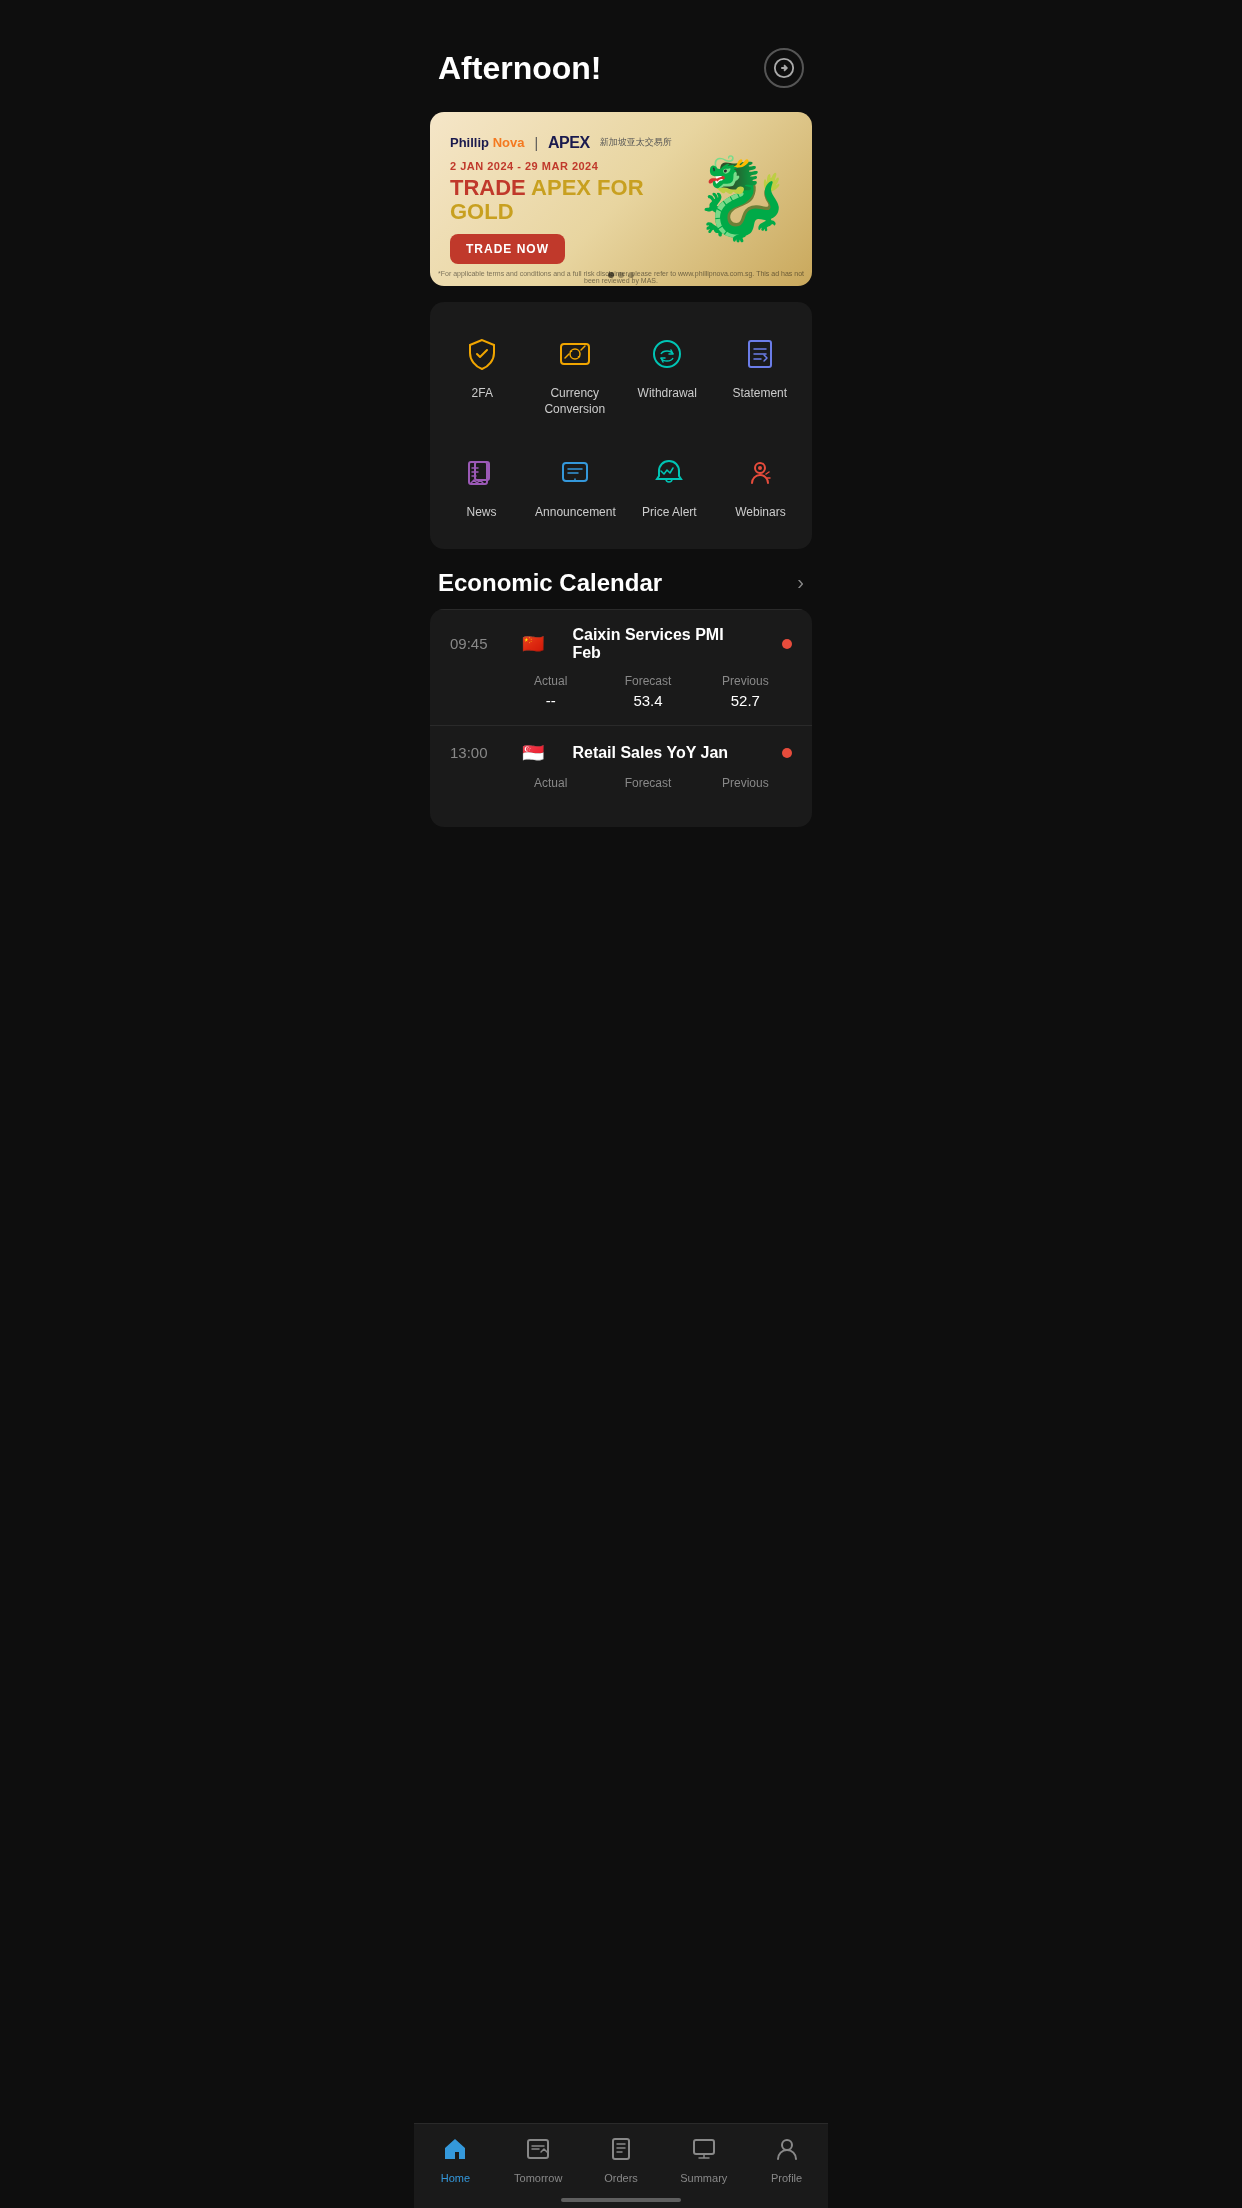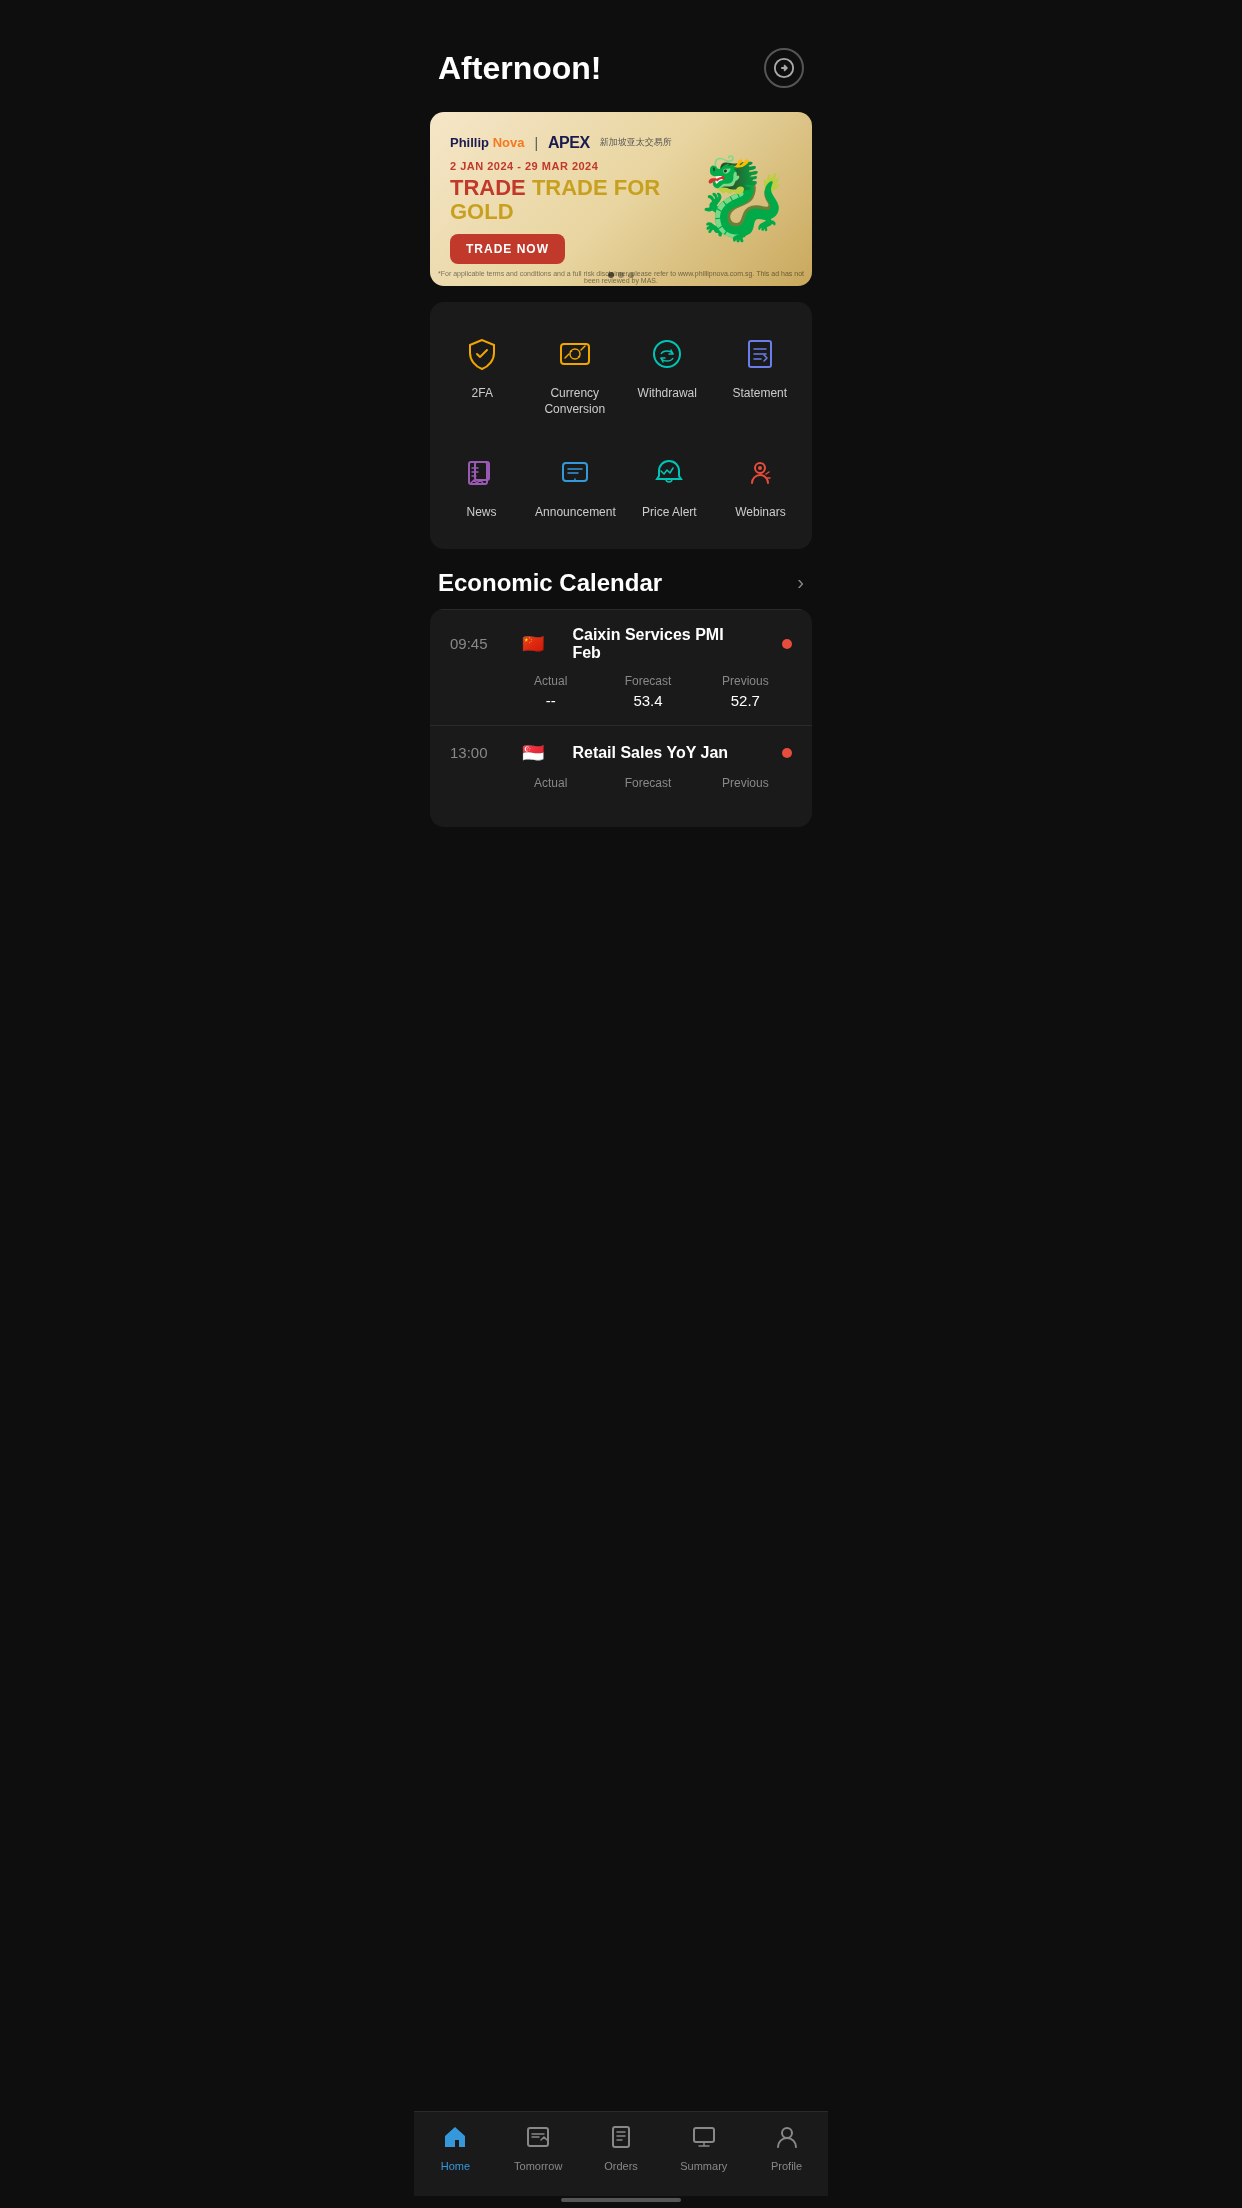--- a/index.html
+++ b/index.html
@@ -313,21 +313,21 @@
     .event-data-value {
       font-size: 15px;
       color: #ffffff;
       text-align: center;
       font-weight: 500;
     }
 
     
     .bottom-nav {
       position: fixed;
-      bottom: 12px;
+      bottom: 0;
       left: 50%;
       transform: translateX(-50%);
       width: 414px;
       background: #1a1a1a;
       display: grid;
       grid-template-columns: repeat(5, 1fr);
       padding: 8px 0 20px;
       border-top: 1px solid #2a2a2a;
     }
 
@@ -382,21 +382,21 @@
 <div class="banner-container">
   <div class="banner-inner">
     <div class="banner-logos">
       <span style="font-size:13px;font-weight:800;color:#1a1a4e;">Phillip <span style="color:#f47920;font-weight:900;">Nova</span></span>
       <span style="color:#555;font-size:14px;">|</span>
       <span style="font-size:16px;font-weight:900;color:#1a1a4e;letter-spacing:-0.5px;">APEX</span>
       <span style="font-size:9px;color:#555;">新加坡亚太交易所</span>
     </div>
     <div class="banner-date">2 JAN 2024 - 29 MAR 2024</div>
     <div class="banner-headline">
-      <span style="color:#c0392b;">TRADE </span><span style="color:#c8a020;">TRADE FOR</span><br>
+      <span style="color:#c0392b;">TRADE </span><span style="color:#c8a020;">APEX FOR</span><br>
       <span style="color:#c8a020;">GOLD</span>
     </div>
     <div class="banner-cta">TRADE NOW</div>
     <div class="banner-dragon">🐉</div>
     <div class="banner-dots">
       <div class="banner-dot active"></div>
       <div class="banner-dot"></div>
       <div class="banner-dot"></div>
     </div>
     <div class="banner-disclaimer">*For applicable terms and conditions and a full risk disclaimer, please refer to www.phillipnova.com.sg. This ad has not been reviewed by MAS.</div>

